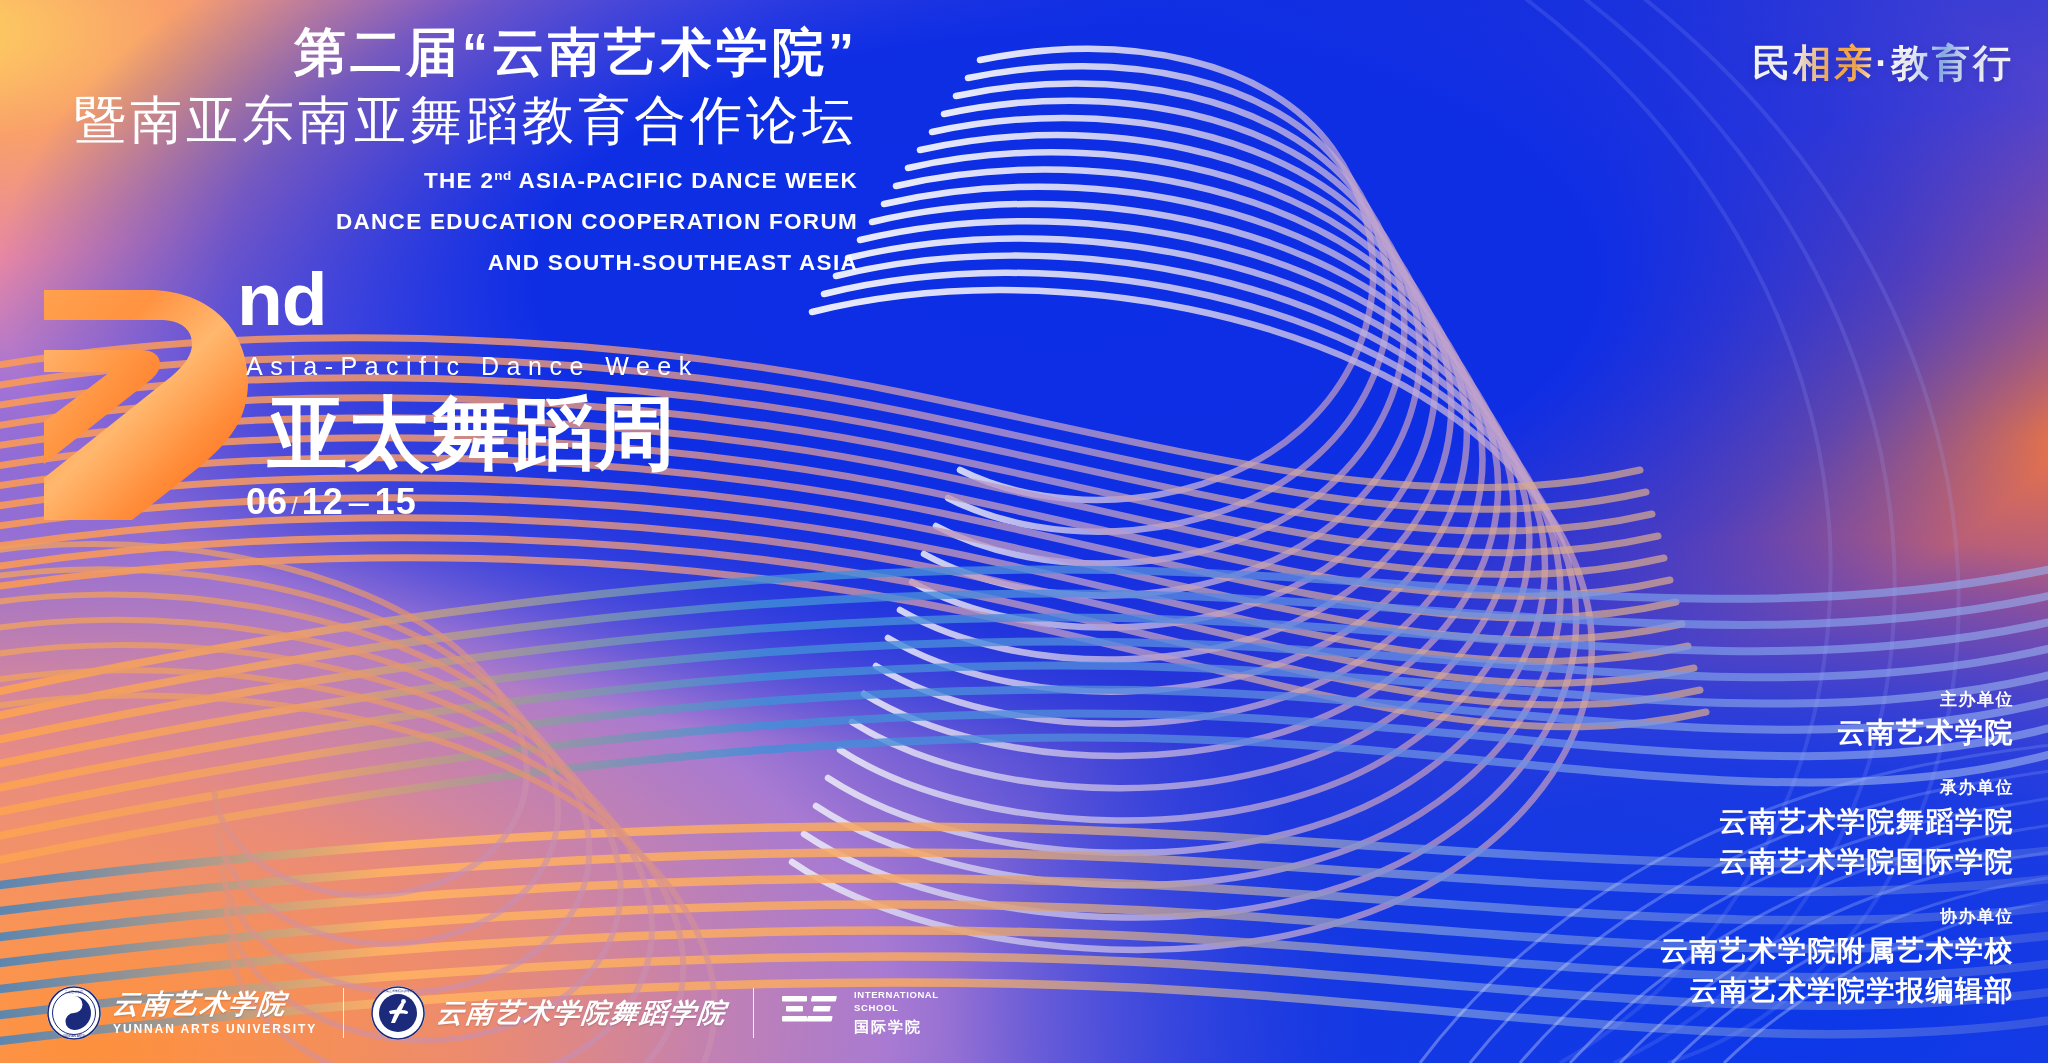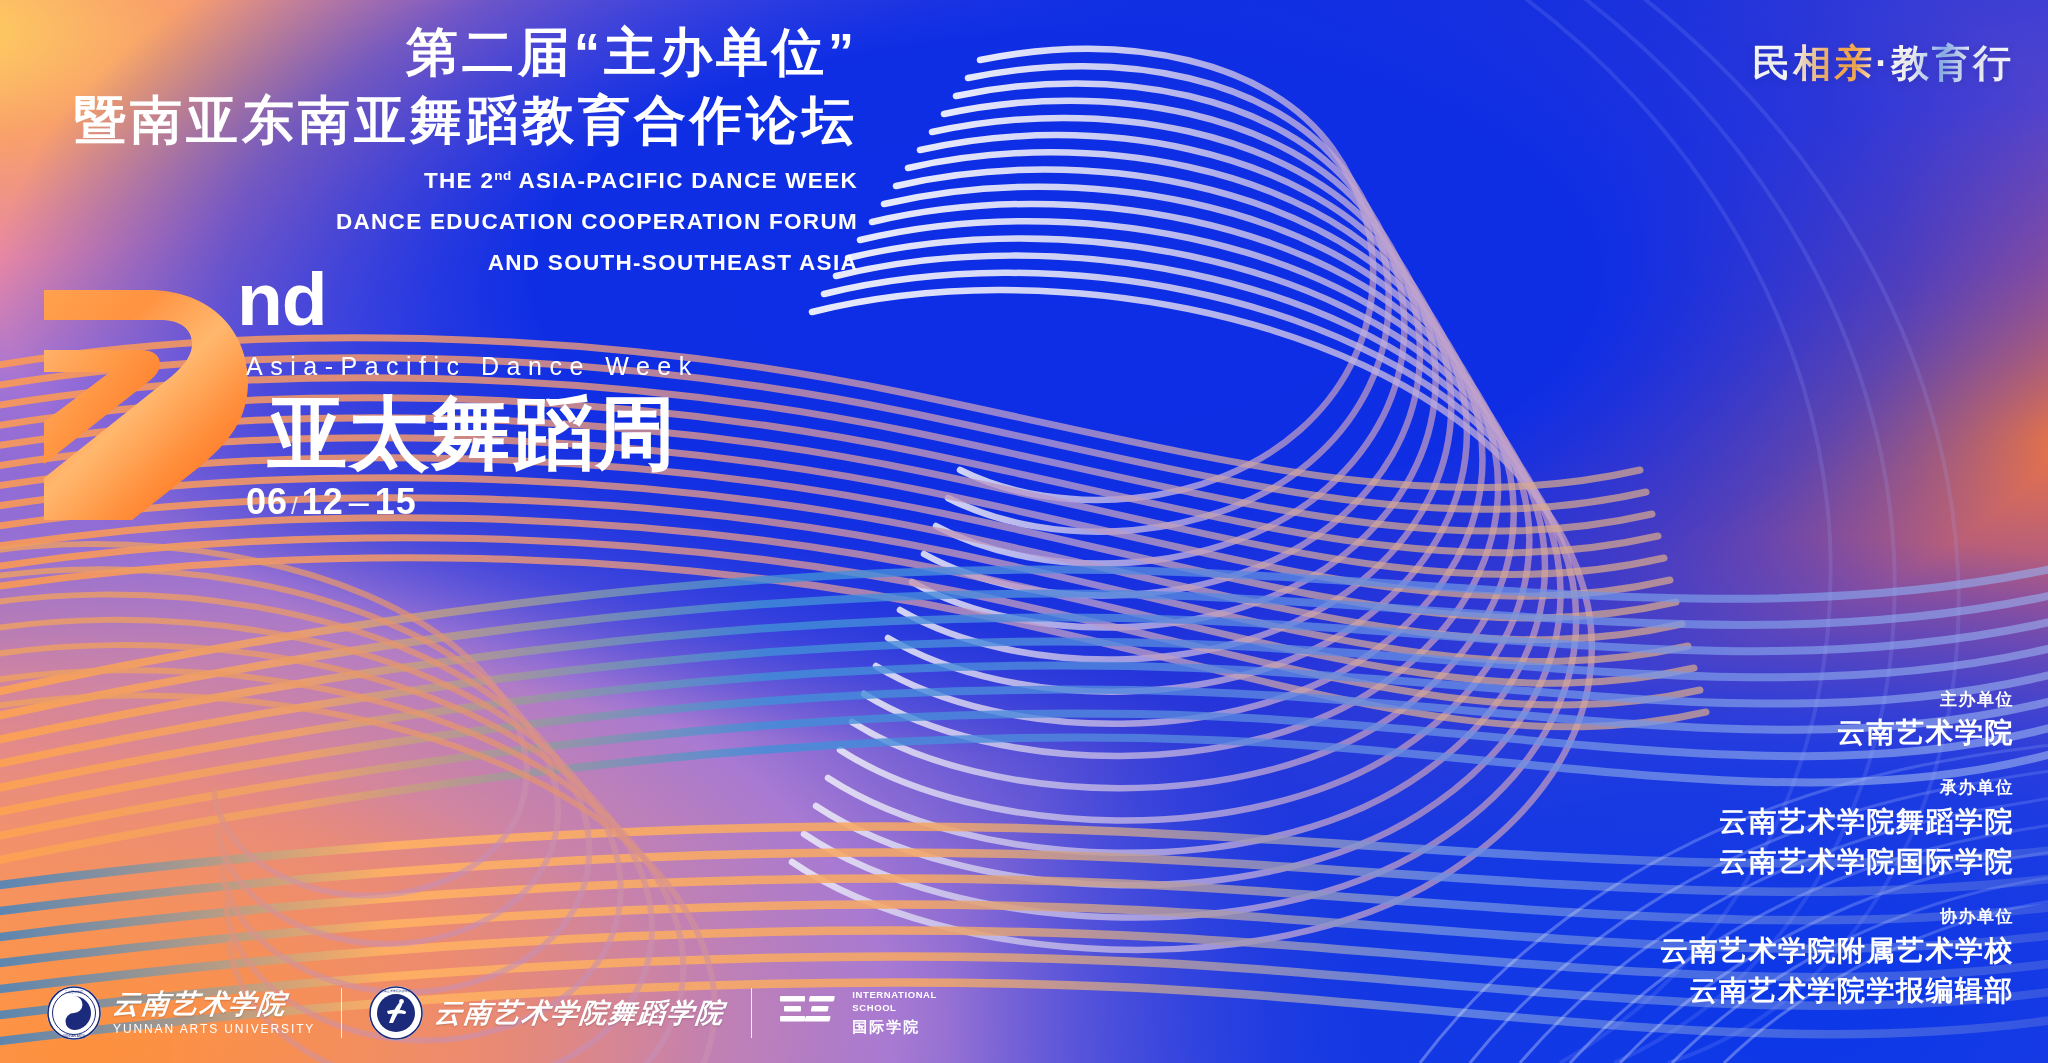--- a/index.html
+++ b/index.html
@@ -56,21 +56,21 @@
   
   .headline{
     position:absolute;left:0;top:22px;width:858px;
     text-align:right;padding-right:0;
   }
   .hl1{
     font-size:52px;font-weight:bold;color:#fff;letter-spacing:4px;
     line-height:1.18;white-space:nowrap;
   }
   .hl2{
-    font-size:52px;font-weight:bold;color:#fff;letter-spacing:4px;
+    font-size:52px;font-weight:normal;color:#fff;letter-spacing:4px;
     line-height:1.22;white-space:nowrap;margin-top:6px;
   }
   .en-block{margin-top:8px;}
   .en-line{
     font-size:22.5px;font-weight:bold;color:#ffffff;
     letter-spacing:1.3px;line-height:1.82;white-space:nowrap;
   }
   .en-line sup{font-size:.6em;vertical-align:super;letter-spacing:.5px;}
 
   
@@ -135,21 +135,21 @@
   .seal svg{display:block;}
   .logo-text{margin-left:11px;}
   .logo-cn{
     font-size:27px;color:#fff;font-weight:bold;letter-spacing:2px;
     font-style:italic;line-height:1.05;white-space:nowrap;
     font-family:"Liberation Serif","DejaVu Serif",serif;
     transform:skewX(-6deg);
     text-shadow:0 1px 2px rgba(0,0,0,.18);
   }
   .logo-en{
-    font-size:12px;color:#fff;font-weight:normal;letter-spacing:1.9px;
+    font-size:12px;color:#fff;font-weight:bold;letter-spacing:1.9px;
     margin-top:4px;white-space:nowrap;
   }
   .intl-mark{display:flex;}
   .intl-mark svg{display:block;}
   .intl-text{margin-left:10px;}
   .intl-en{
     font-size:9.5px;color:#fff;font-weight:bold;letter-spacing:.6px;
     line-height:1.32;white-space:nowrap;
   }
   .intl-cn{
@@ -297,21 +297,21 @@
         <path d="M1620,-20 C1824,132 1948,350 1958,572 C1968,800 1860,1000 1668,1063"></path>
       </g>
     </svg>
   </div>
 
   <div class="content">
 
     <div class="slogan">民相亲·教育行</div>
 
     <div class="headline">
-      <div class="hl1">第二届“主办单位”</div>
+      <div class="hl1">第二届“云南艺术学院”</div>
       <div class="hl2">暨南亚东南亚舞蹈教育合作论坛</div>
       <div class="en-block">
         <div class="en-line"><span>THE 2</span><sup>nd</sup><span> ASIA-PACIFIC DANCE WEEK</span></div>
         <div class="en-line">DANCE EDUCATION COOPERATION FORUM</div>
         <div class="en-line">AND SOUTH-SOUTHEAST ASIA</div>
       </div>
     </div>
 
     <div class="two-logo">
       <svg viewBox="0 0 250 248" aria-hidden="true">

